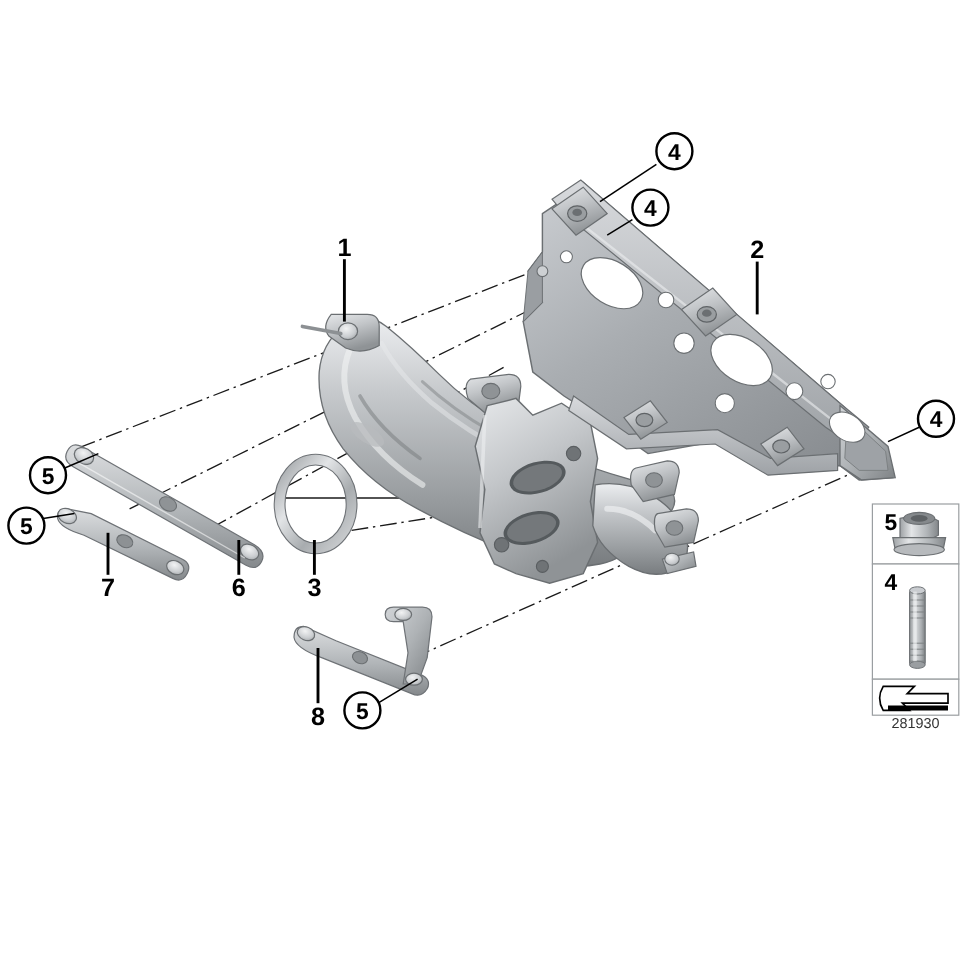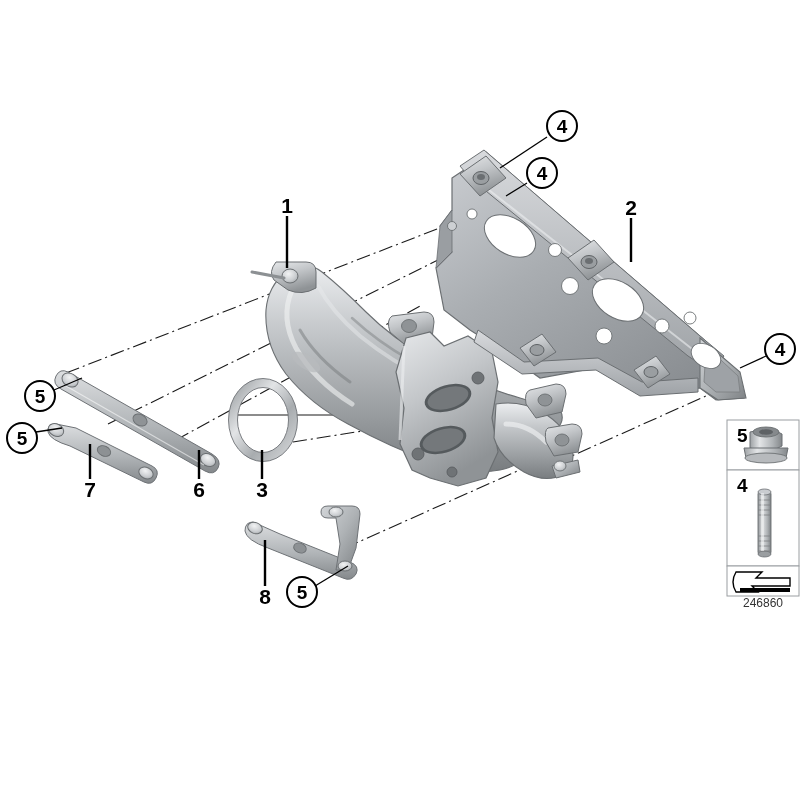--- a/index.html
+++ b/index.html
@@ -323,21 +323,21 @@
       <text x="90" y="497" text-anchor="middle" font-family="'Liberation Sans',sans-serif" font-size="21" font-weight="bold" fill="#000">7</text>
     </g>
     <g>
       <text x="265" y="604" text-anchor="middle" font-family="'Liberation Sans',sans-serif" font-size="21" font-weight="bold" fill="#000">8</text>
     </g>
 
     <text x="737" y="442" font-family="'Liberation Sans',sans-serif" font-size="19" font-weight="bold" fill="#000">5</text>
     <text x="737" y="492" font-family="'Liberation Sans',sans-serif" font-size="19" font-weight="bold" fill="#000">4</text>
   </svg>
 
-  <div class="detailcode">246860</div>
+  <div class="detailcode">281930</div>
 
   <div class="footer">
     
 
     
   </div>
 
 </div>
 
 </body></html>

